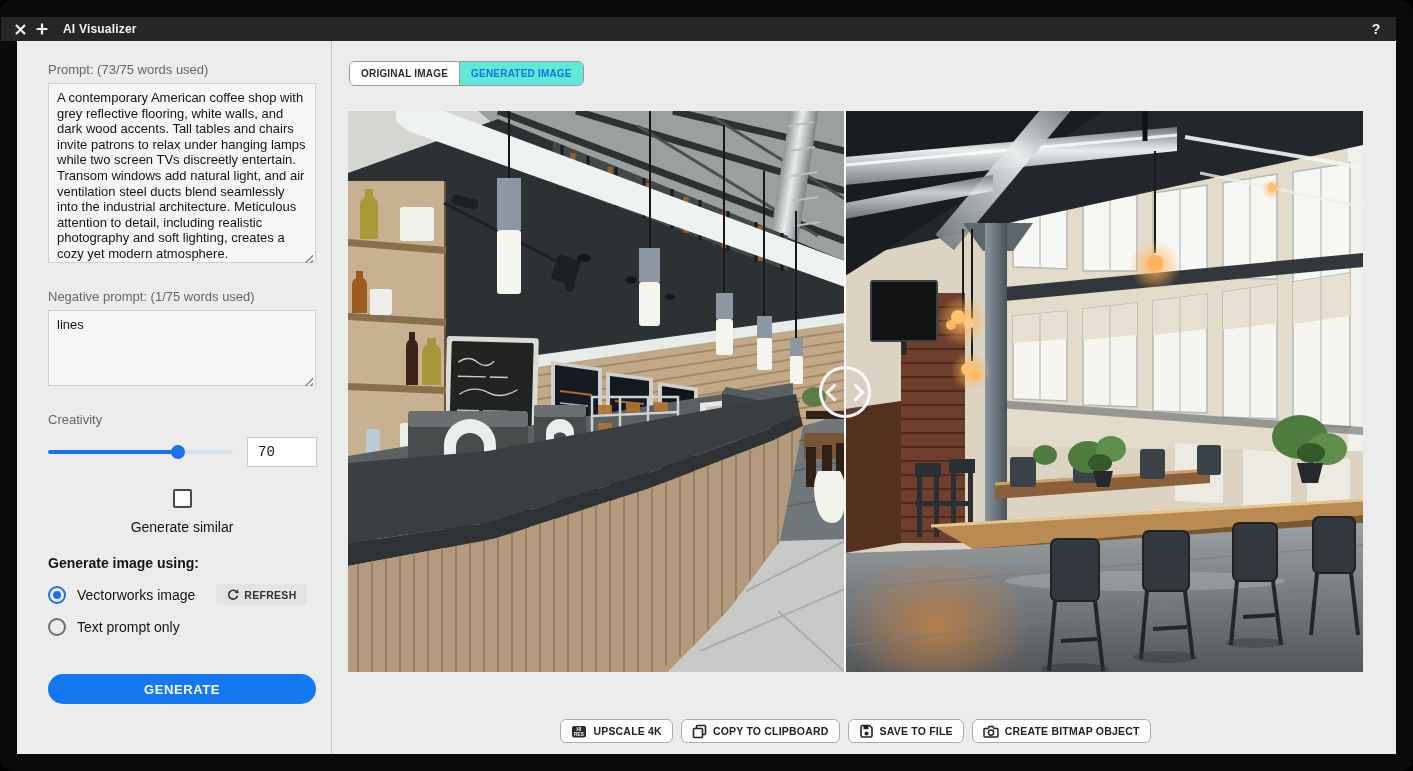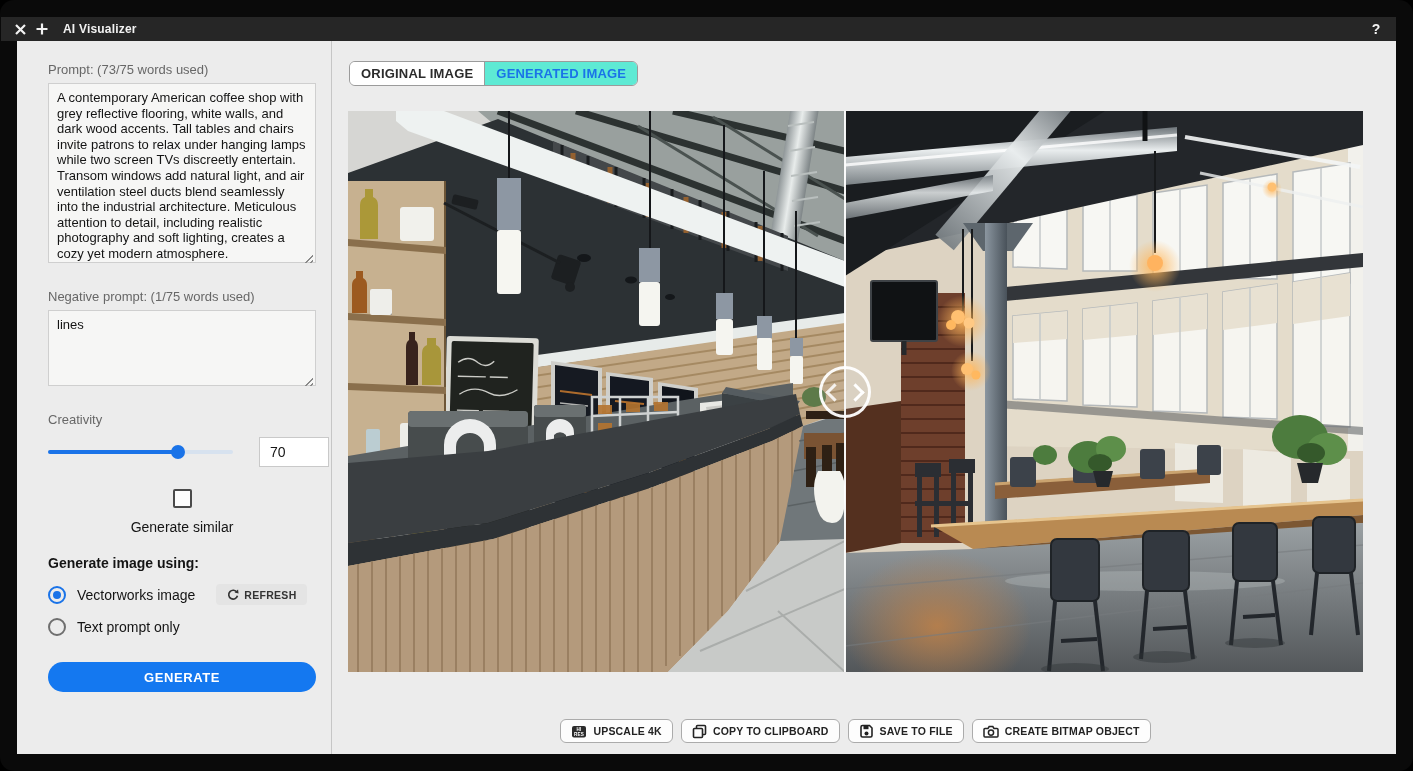--- a/index.html
+++ b/index.html
@@ -25,40 +25,40 @@
            background:repeating-linear-gradient(135deg,transparent 0 2px,#8a8a8a 2px 3.2px);
            clip-path:polygon(100% 0,100% 100%,0 100%);}
   .ta-prompt{height:180px;}
   .ta-neg{height:76px;}
   .mt22{margin-top:22px;}
   .creativity-row{display:flex;align-items:center;margin-top:10px;}
   .slider{position:relative;width:185px;height:28px;flex:none;}
   .slider .track{position:absolute;left:0;right:0;top:12px;height:4px;border-radius:2px;background:#d7e2ef;}
   .slider .fill{position:absolute;left:0;top:12px;height:4px;border-radius:2px;width:70%;background:#1a73e8;}
   .slider .thumb{position:absolute;top:7px;left:calc(70% - 7px);width:14px;height:14px;border-radius:50%;background:#1a73e8;}
-  .value-box{width:70px;height:30px;margin-left:26px;border:1px solid #c9c9c9;background:#fff;
-             font-family:Liberation Sans, sans-serif;font-size:14px;color:#141414;padding:0 0 0 10px;box-sizing:border-box;outline:none;}
+  .value-box{width:70px;height:30px;margin-left:14px;border:1px solid #c9c9c9;background:#fff;
+             font-family:Liberation Mono, monospace;font-size:14px;color:#141414;padding:0 0 0 10px;box-sizing:border-box;outline:none;}
   .check-row{display:flex;align-items:center;gap:11px;margin-top:22px;cursor:default;flex-direction:column;}
   .checkbox{width:15px;height:15px;border:2px solid #4a4a4a;border-radius:2px;background:#fdfdfd;flex:none;}
   .opt-label{font-size:14px;color:#141414;}
   .bold-label{font-size:14px;font-weight:700;color:#141414;margin-top:20px;}
   .radio-row{display:flex;align-items:center;gap:11px;margin-top:13px;}
   .radio{width:14px;height:14px;border-radius:50%;flex:none;box-sizing:content-box;}
   .radio.sel{border:2px solid #1a73e8;position:relative;}
   .radio.sel::after{content:"";position:absolute;left:3px;top:3px;width:8px;height:8px;border-radius:50%;background:#1a73e8;}
   .radio.unsel{border:2px solid #6f6f6f;}
   .refresh-btn{display:flex;align-items:center;gap:5px;background:#e4e4e4;border:none;border-radius:4px;
                padding:4px 10px;font-family:inherit;font-size:10.5px;font-weight:600;color:#333;margin-left:10px;letter-spacing:.3px;}
-  .generate-btn{margin-top:26px;width:100%;height:30px;background:#1478f0;border:none;border-radius:15px;
+  .generate-btn{margin-top:38px;width:100%;height:30px;background:#1478f0;border:none;border-radius:15px;
                 color:#fff;font-family:inherit;font-size:13px;font-weight:700;letter-spacing:.6px;}
   
   .main-panel{flex:1;position:relative;}
   .tabs{position:absolute;left:17px;top:20px;display:flex;height:23px;border:1px solid #9b9b9b;
         border-radius:6px;overflow:hidden;}
-  .tab{display:flex;align-items:center;padding:0 11px;font-size:13px;font-weight:700;letter-spacing:.2px;}
+  .tab{display:flex;align-items:center;padding:0 11px;font-size:10px;font-weight:700;letter-spacing:.2px;}
   .tab-original{background:#fff;color:#2b2b2b;border-right:1px solid #9b9b9b;}
   .tab-generated{background:#5eead4;color:#1a73e8;}
   .viewer{position:absolute;left:16px;top:70px;width:1015px;height:561px;overflow:hidden;background:#9a9a9a;}
   .img-half{position:absolute;top:0;height:561px;}
   .img-left{left:0;width:497px;}
   .img-right{left:497px;width:518px;}
   .img-half svg{display:block;width:100%;height:100%;}
   .divider{position:absolute;left:496px;top:0;width:2px;height:100%;background:rgba(255,255,255,.95);}
   .handle{position:absolute;left:471px;top:255px;width:52px;height:52px;box-sizing:border-box;
           border:3px solid rgba(255,255,255,.95);border-radius:50%;background:rgba(200,200,200,.10);

